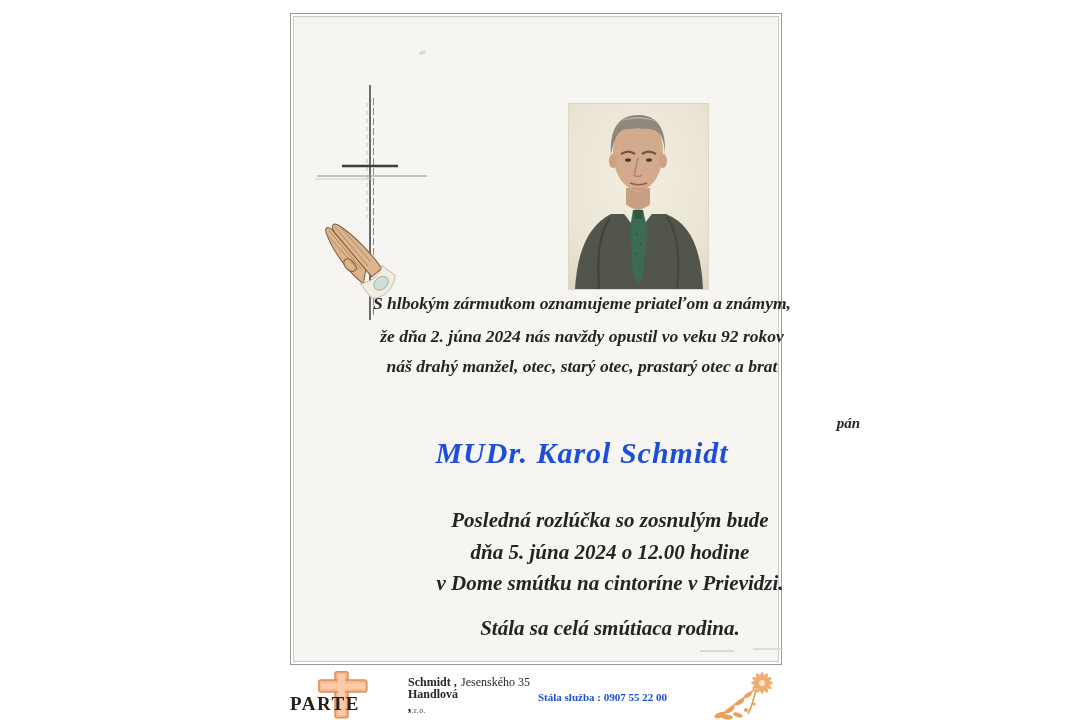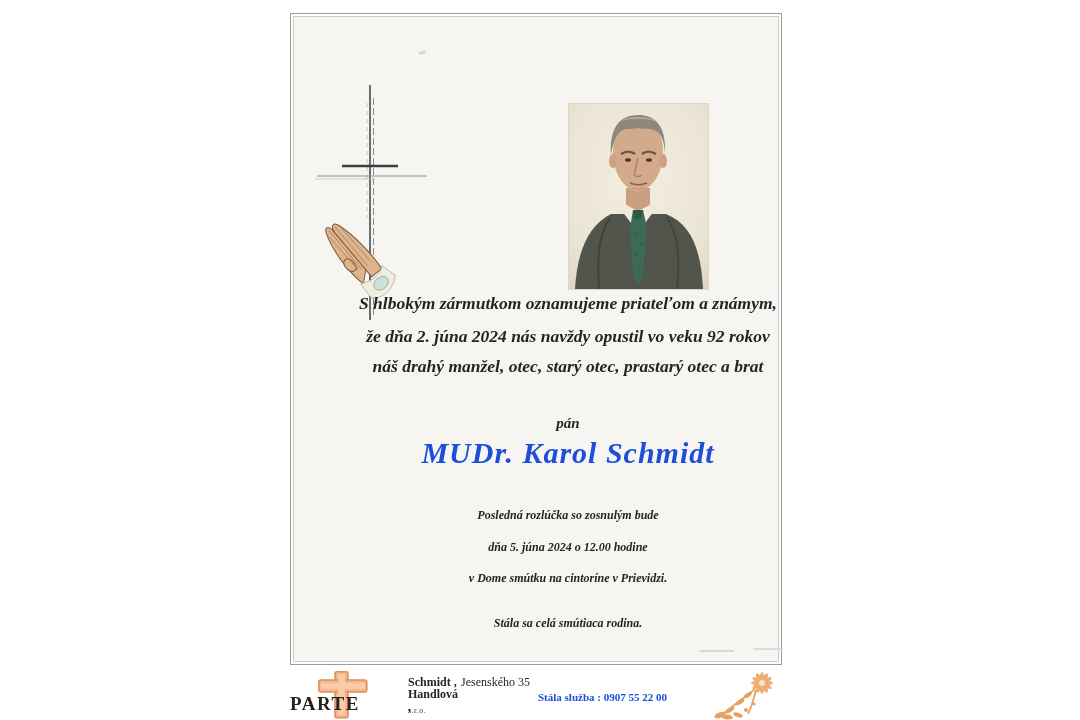--- a/index.html
+++ b/index.html
@@ -15,27 +15,27 @@
   }
   .frame-inner{
     position:absolute;left:2px;top:2px;right:2px;bottom:2px;
     border:1px solid #cac9c6;background:#f6f5f2;
   }
   
   .cross-art{position:absolute;left:300px;top:78px;width:140px;height:250px;}
   .portrait{position:absolute;left:568px;top:103px;width:139px;height:185px;border:1px solid #ddd6c6;}
   
   .line{
-    position:absolute;left:290px;width:556px;text-align:center;
+    position:absolute;left:304px;width:556px;text-align:center;
     font-weight:bold;font-style:italic;color:#242424;white-space:nowrap;
   }
   .t-intro{font-size:17.5px;}
-  .t-honorific{font-size:15px;}
+  .t-honorific{font-size:15px;text-align:right;}
   .t-name{font-size:30px;color:#1d4ed8;letter-spacing:1px;}
-  .t-funeral{font-size:12px;}
+  .t-funeral{font-size:21px;margin-left:28px;}
   
   .logo-cross{position:absolute;left:318px;top:671px;width:50px;height:48px;}
   .logo-text{
     position:absolute;left:290px;top:693px;font-size:19px;font-weight:bold;
     color:#27211c;letter-spacing:1.5px;font-style:normal;
   }
   .logo-suffix{position:absolute;left:385px;top:706px;font-size:8px;color:#40382f;letter-spacing:.5px;padding-left:23px;}
   .offices{position:absolute;left:408px;top:676px;font-size:12px;color:#262626;line-height:12.4px;}
   .office-row .city{font-weight:bold;display:inline-block;width:50px;}
   .service{position:absolute;left:538px;top:691px;font-size:11px;font-weight:bold;color:#1d4ed8;white-space:nowrap;}

